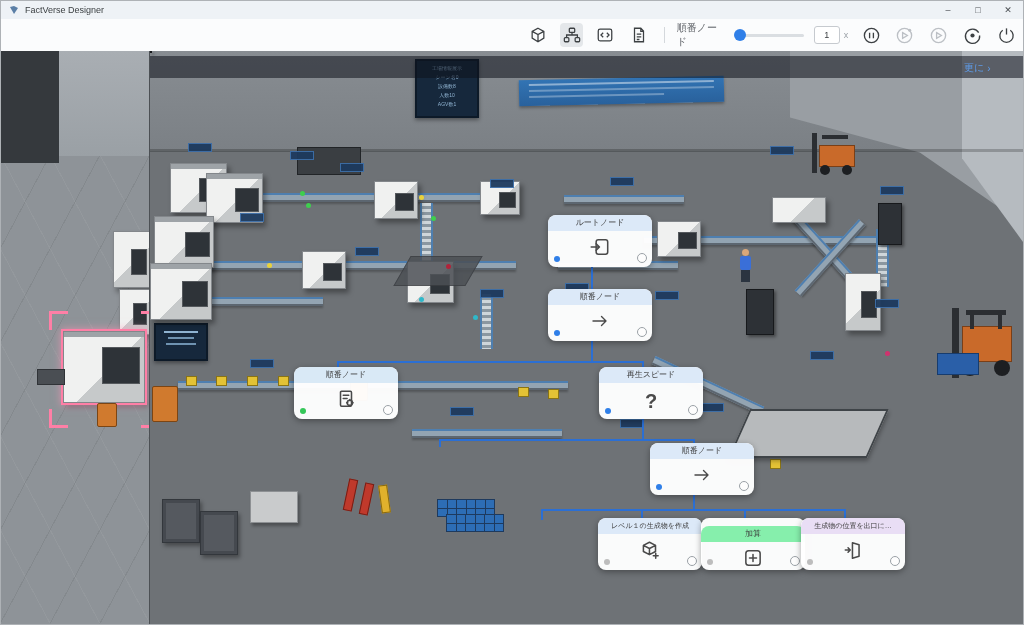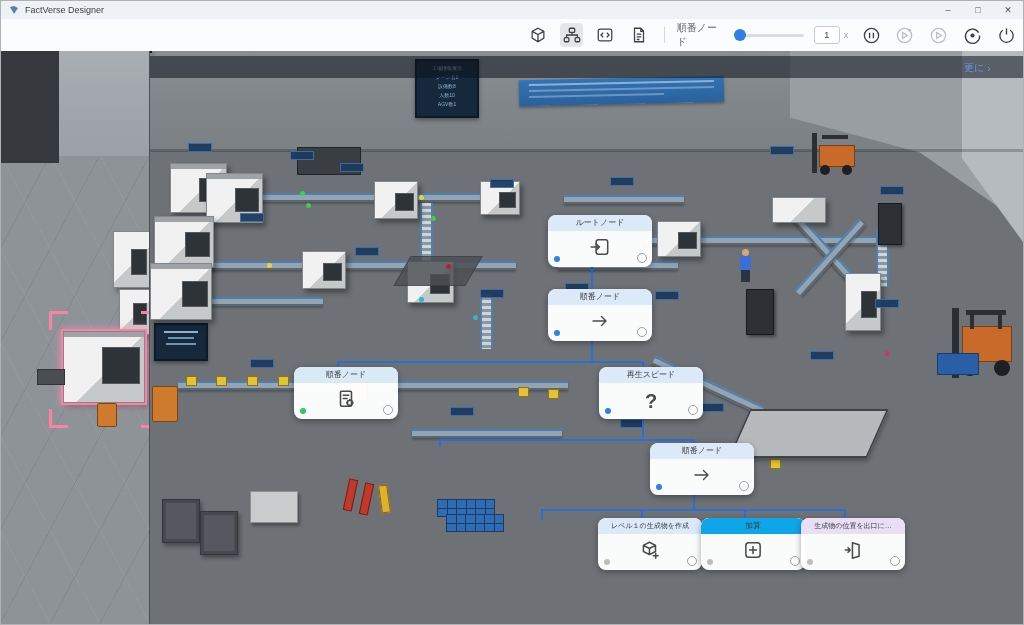--- a/index.html
+++ b/index.html
@@ -478,21 +478,21 @@
           <svg width="22" height="22" viewBox="0 0 20 20">
                 <path d="M9.5 3 l5.5 2.8 v5.6 L9.5 14.2 4 11.4 V5.8 Z M4 5.8 l5.5 2.8 5.5 -2.8 M9.5 8.6 v5.6"></path>
                 <path d="M15.2 13 v4.4 M13 15.2 h4.4"></path>
               </svg></span>
           </div>
         <span class="nc-dot" style="background:#bdbdbd;"></span>
         <span class="nc-port"></span>
       </div>
 
       <div class="node-card" style="left:551px;top:467px;">
-        <div class="nc-head" style="background:#0ea5e9;">加算</div>
+        <div class="nc-head" style="background:#86efac;margin-top:8px;">加算</div>
         <div class="nc-body">
             <span>
           <svg width="22" height="22" viewBox="0 0 20 20">
                 <rect x="3.5" y="3.5" width="13" height="13" rx="2.5"></rect>
                 <path d="M10 6.8 v6.4 M6.8 10 h6.4"></path>
               </svg></span>
           </div>
         <span class="nc-dot" style="background:#bdbdbd;"></span>
         <span class="nc-port"></span>
       </div>

